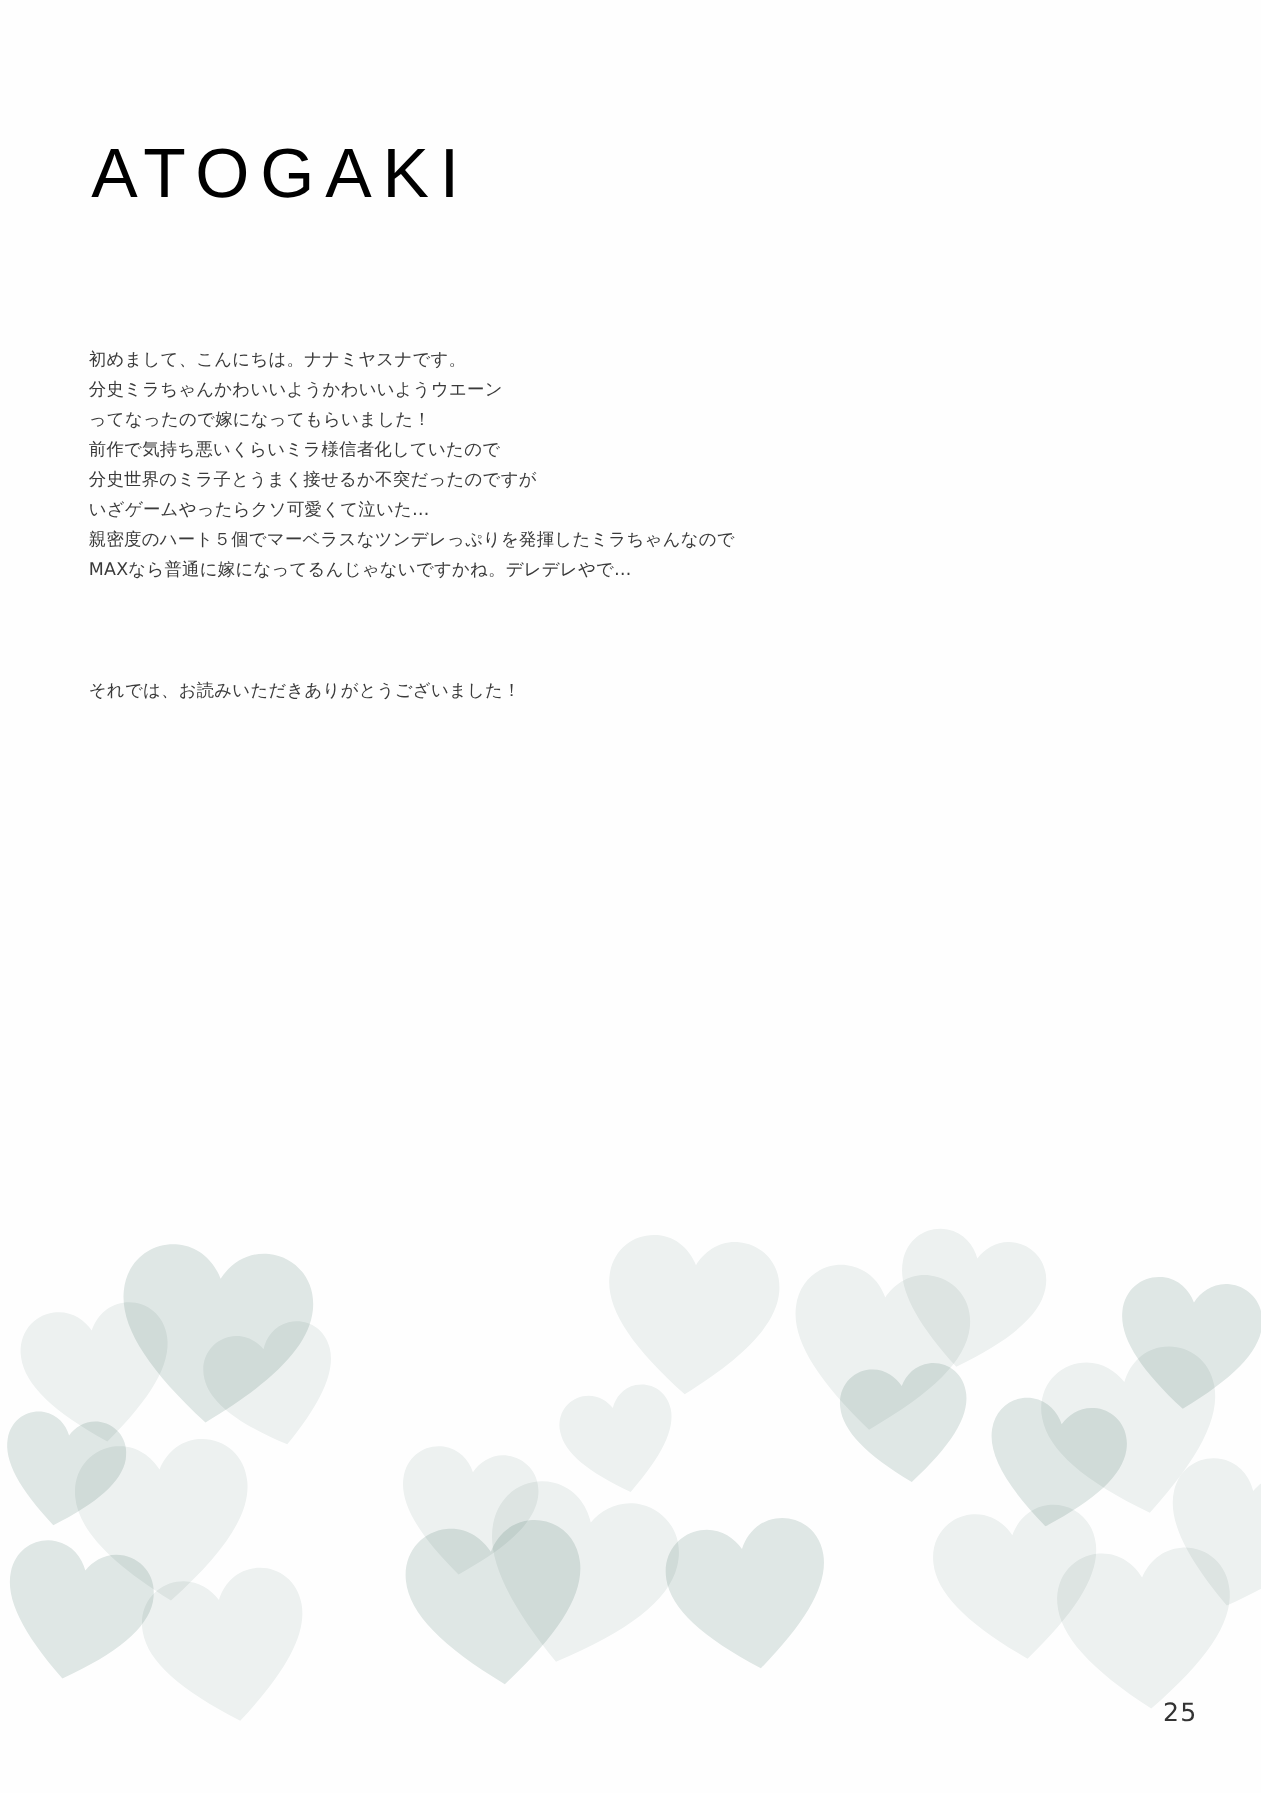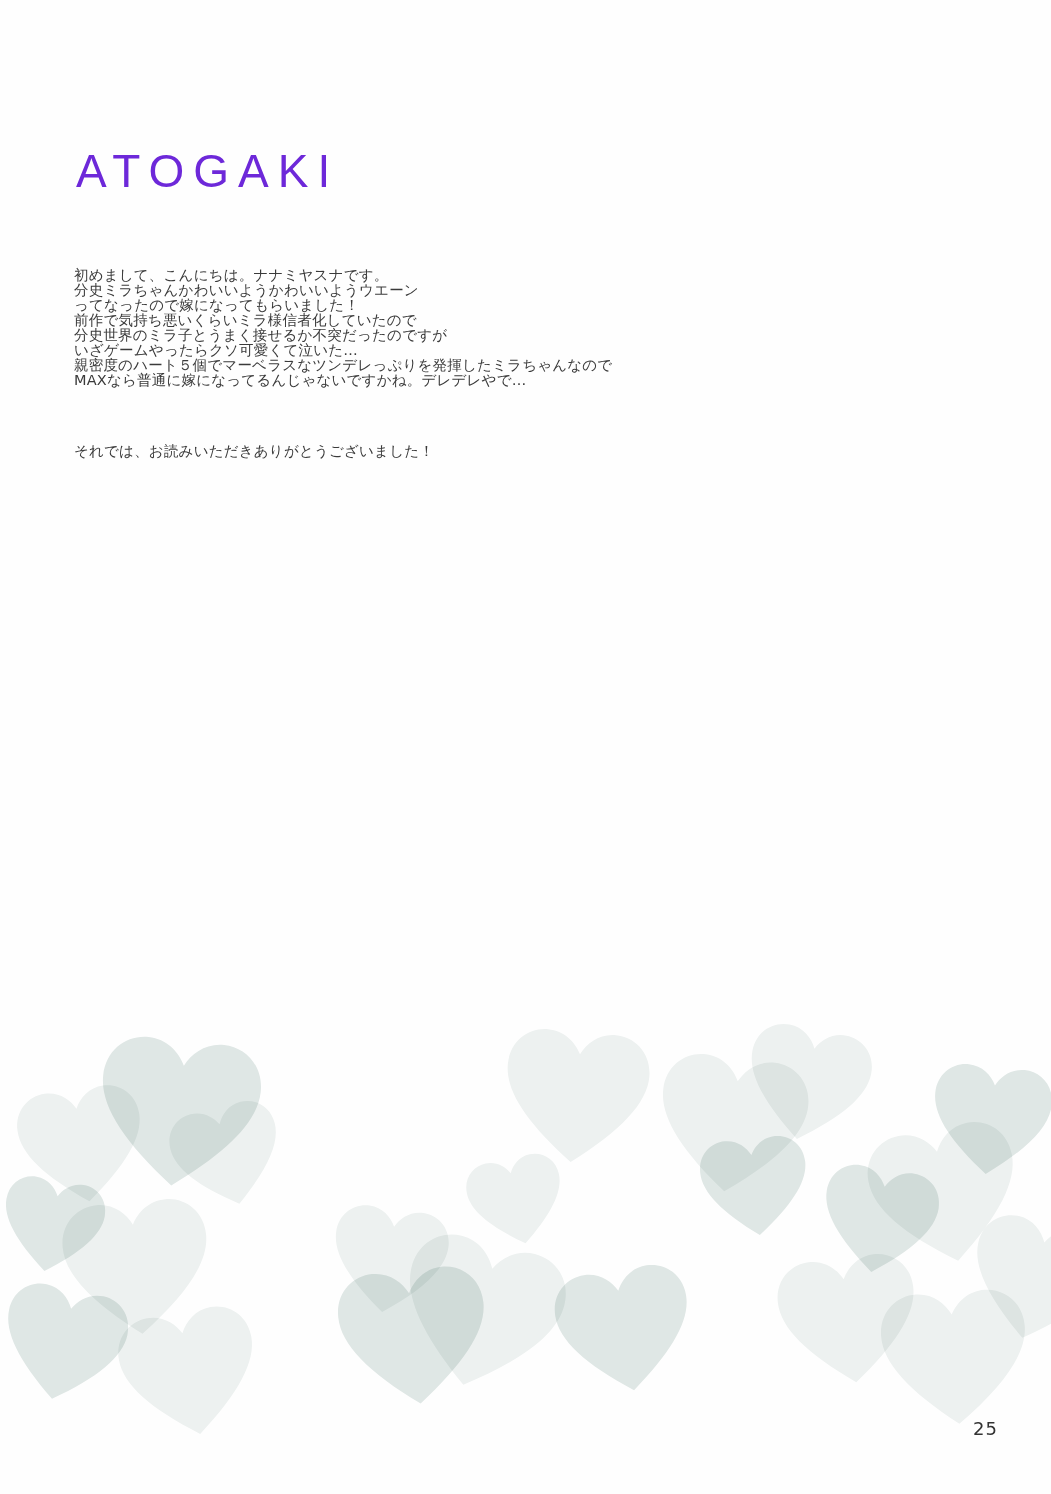--- a/index.html
+++ b/index.html
@@ -18,55 +18,55 @@
   .page {
     position: absolute;
     inset: 0;
     background: #fefefe;
   }
 
   
   .title {
     position: absolute;
     left: 76px;
-    top: 148px;
+    top: 116px;
     font-family: "Liberation Sans", sans-serif;
-    font-size: 46px;
+    font-size: 58px;
     font-weight: 400;
     letter-spacing: 9px;
-    color: #6d28d9;
+    color: #000000;
     line-height: 1;
   }
 
   
   .body-text {
     position: absolute;
     left: 74px;
     top: 238px;
     width: 750px;
     font-family: "DejaVu Sans", sans-serif;
     font-size: 14.5px;
-    line-height: 15px;
+    line-height: 25px;
     color: #3a3a3a;
     white-space: pre-wrap;
     letter-spacing: 0.2px;
   }
   .para {
     margin: 0 0 25.7px 0;
     white-space: pre-wrap;
   }
   .para:last-child { margin-bottom: 12px; }
 
   
   .page-number {
     position: absolute;
     right: 53px;
     bottom: 55px;
     font-family: "DejaVu Sans", sans-serif;
-    font-size: 18px;
+    font-size: 21px;
     color: #333333;
     letter-spacing: 1px;
   }
 
   
   .hearts {
     position: absolute;
     left: 0;
     bottom: 0;
     width: 1051px;

